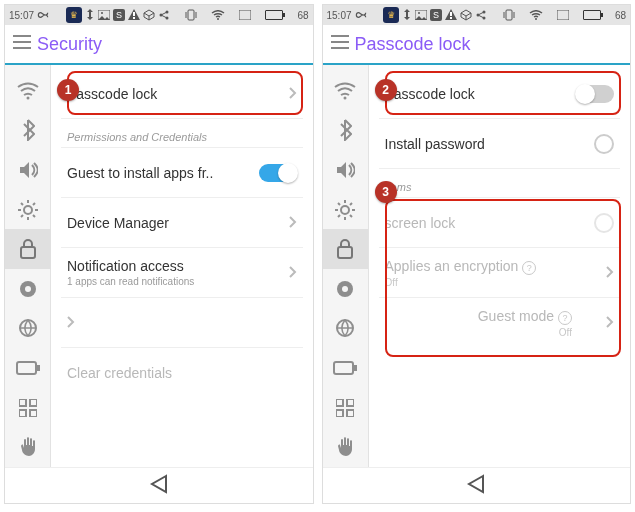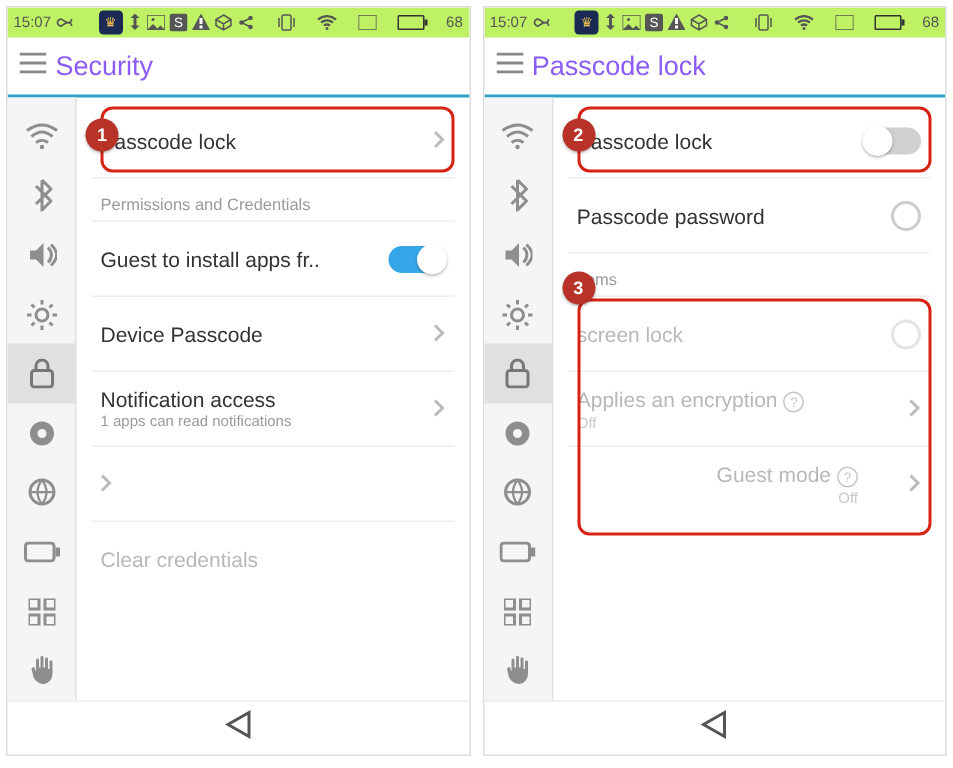--- a/index.html
+++ b/index.html
@@ -17,21 +17,21 @@
     width: 310px;
     height: 500px;
     border: 1px solid #ddd;
     background: #fff;
     display: flex;
     flex-direction: column;
     overflow: hidden;
   }
   .statusbar {
     height: 20px;
-    background: #bef264;
+    background: #e5e5e5;
     display: flex;
     align-items: center;
     font-size: 10px;
     color: #555;
     padding: 0 4px;
   }
   .statusbar .left { display:flex; align-items:center; gap:2px; }
   .statusbar .mid { flex:1; display:flex; align-items:center; justify-content:center; gap:3px; }
   .statusbar .right { display:flex; align-items:center; gap:14px; }
   .statusbar svg { display:block; }
@@ -79,20 +79,21 @@
     border-bottom:1px solid #eee; padding:0 6px;
     color:#333; font-size:14px;
   }
   .row .label { flex:1; white-space:nowrap; overflow:hidden; text-overflow:ellipsis; }
   .row .sub { font-size:10px; color:#9a9a9a; display:block; margin-top:2px;}
   .row.dim .label, .row.dim { color:#b8b8b8;gap:34px; }
   .row.dim .sub { color:#c8c8c8; }
   .section-head {
     font-size:11px; color:#9a9a9a; padding:12px 6px 4px 6px;
     border-bottom:1px solid #eee;
+    font-style:italic;
   }
   .chev { color:#bbb; }
   .toggle {
     width:38px; height:18px; border-radius:10px; background:#d0d0d0; position:relative;
   }
   .toggle .knob {
     position:absolute; top:-1px; width:20px; height:20px; border-radius:50%;
     background:#fff; box-shadow:0 1px 2px rgba(0,0,0,.3);
   }
   .toggle.off .knob{ left:-1px; }
@@ -273,21 +274,21 @@
       <div class="section-head">Permissions and Credentials</div>
 
       <div class="row">
         <span class="label">Guest to install apps fr..</span>
         <span class="toggle on">
             <span class="knob"></span>
           </span>
       </div>
 
       <div class="row">
-        <span class="label">Device Passcode</span>
+        <span class="label">Device Manager</span>
         <span class="chev"><svg width="8" height="12">
               <path fill="none" stroke="currentColor" stroke-width="2" d="M1 1l5 5-5 5"></path>
             </svg></span>
       </div>
 
       <div class="row">
         <span class="label">
           <span>Notification access</span>
           <span class="sub">1 apps can read notifications</span>
         </span>
@@ -451,21 +452,21 @@
       <div class="hl" style="left:16px; top:6px; width:236px; height:44px;"></div>
 
       <div class="row" style="margin-top:4px;">
         <span class="label">Passcode lock</span>
         <span class="toggle off">
             <span class="knob"></span>
           </span>
       </div>
 
       <div class="row">
-        <span class="label">Passcode password</span>
+        <span class="label">Install password</span>
         <span class="radio"></span>
       </div>
 
       <div class="step" style="left:6px; top:116px;">3</div>
       <div class="hl" style="left:16px; top:134px; width:236px; height:158px;"></div>
 
       <div class="section-head">Items</div>
 
       <div class="row dim">
         <span class="label">screen lock</span>

